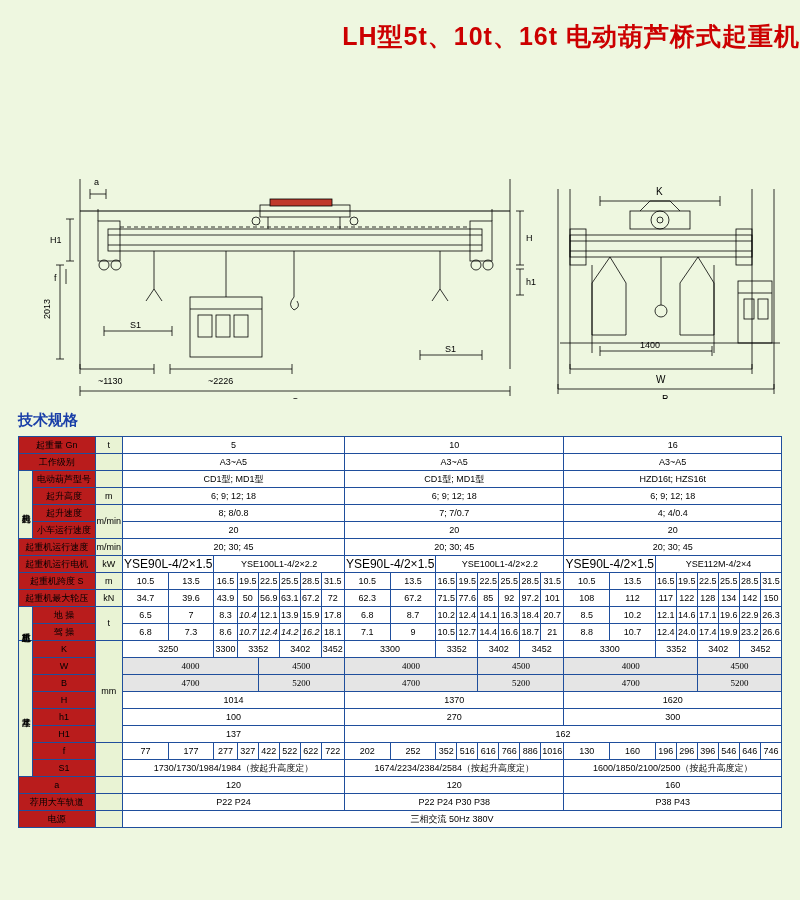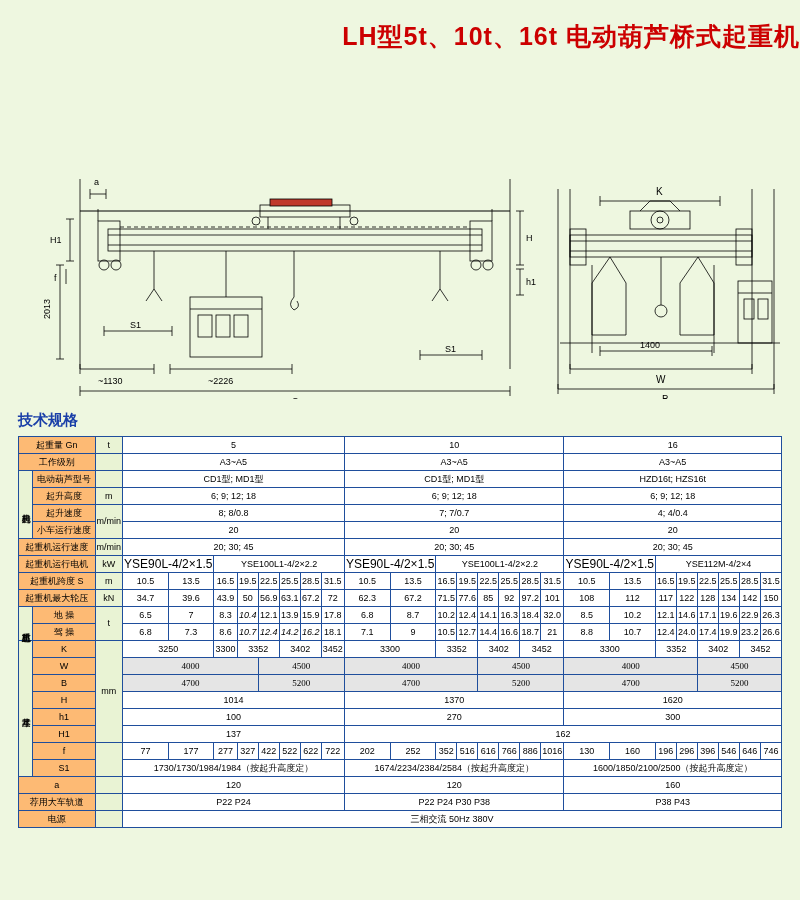--- a/index.html
+++ b/index.html
@@ -42,21 +42,21 @@
   }
   table.spec td{
     border:1px solid #1f4e9c;
     text-align:center;
     padding:1px 1px;
     line-height:11px;
     height:14px;
     white-space:nowrap;
   }
   td.hdr{background:#e9f3d4;font-weight:normal;}
-  td.hdrL{background:#fdba74;text-align:center;margin-left:6px;}
+  td.hdrL{background:#b91c1c;text-align:center;margin-left:6px;}
   td.yellow{background:#e5e5e5;font-family:Liberation Serif, serif;}
   td.vert{
     background:#e9f3d4;
     width:14px;
     font-size:9px;
     line-height:10px;
   }
   .vtxt{writing-mode:vertical-rl;text-orientation:upright;display:inline-block;letter-spacing:0px;}
   td.ital{font-style:italic;}
   .small{font-size:12px;}
@@ -382,21 +382,21 @@
     <td>13.9</td>
     <td>15.9</td>
     <td>17.8</td>
     <td>6.8</td>
     <td>8.7</td>
     <td>10.2</td>
     <td>12.4</td>
     <td>14.1</td>
     <td>16.3</td>
     <td>18.4</td>
-    <td>32.0</td>
+    <td>20.7</td>
     <td>8.5</td>
     <td>10.2</td>
     <td>12.1</td>
     <td>14.6</td>
     <td>17.1</td>
     <td>19.6</td>
     <td>22.9</td>
     <td>26.3</td>
   </tr>
 

